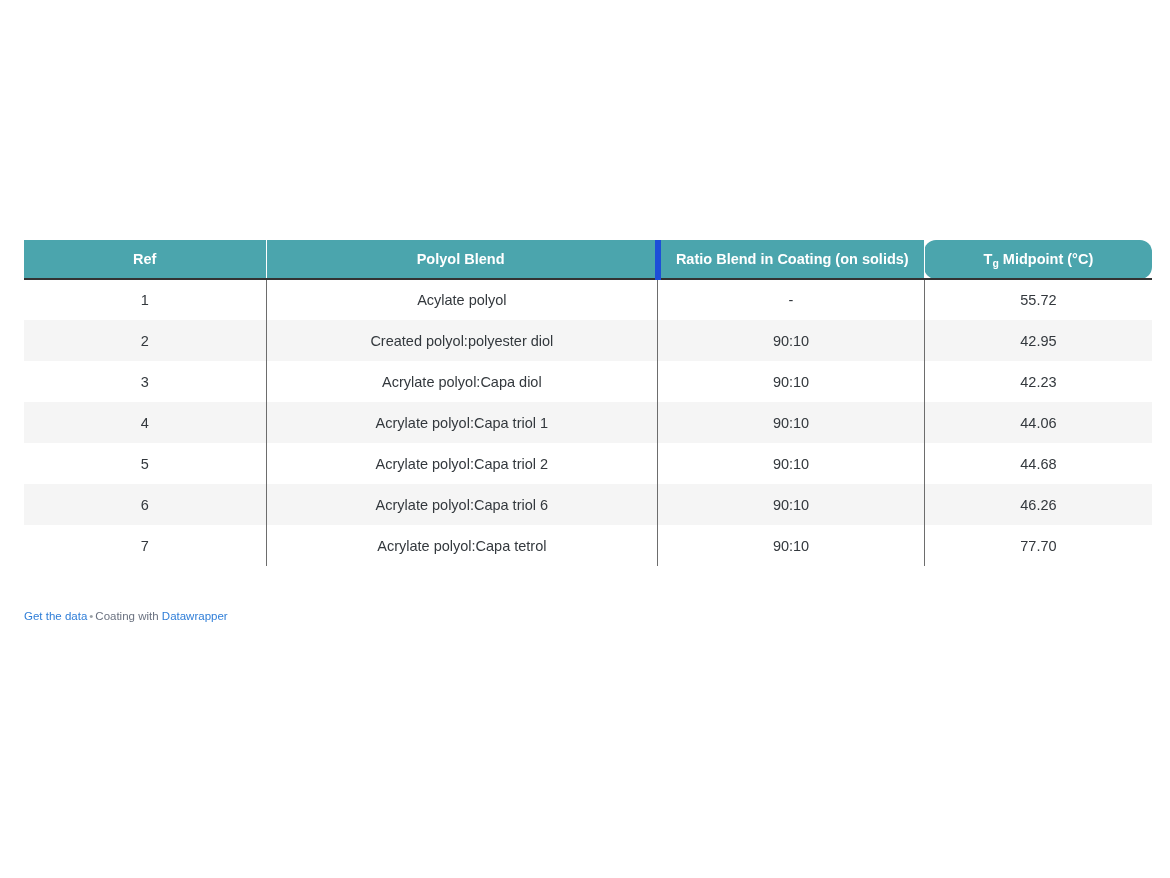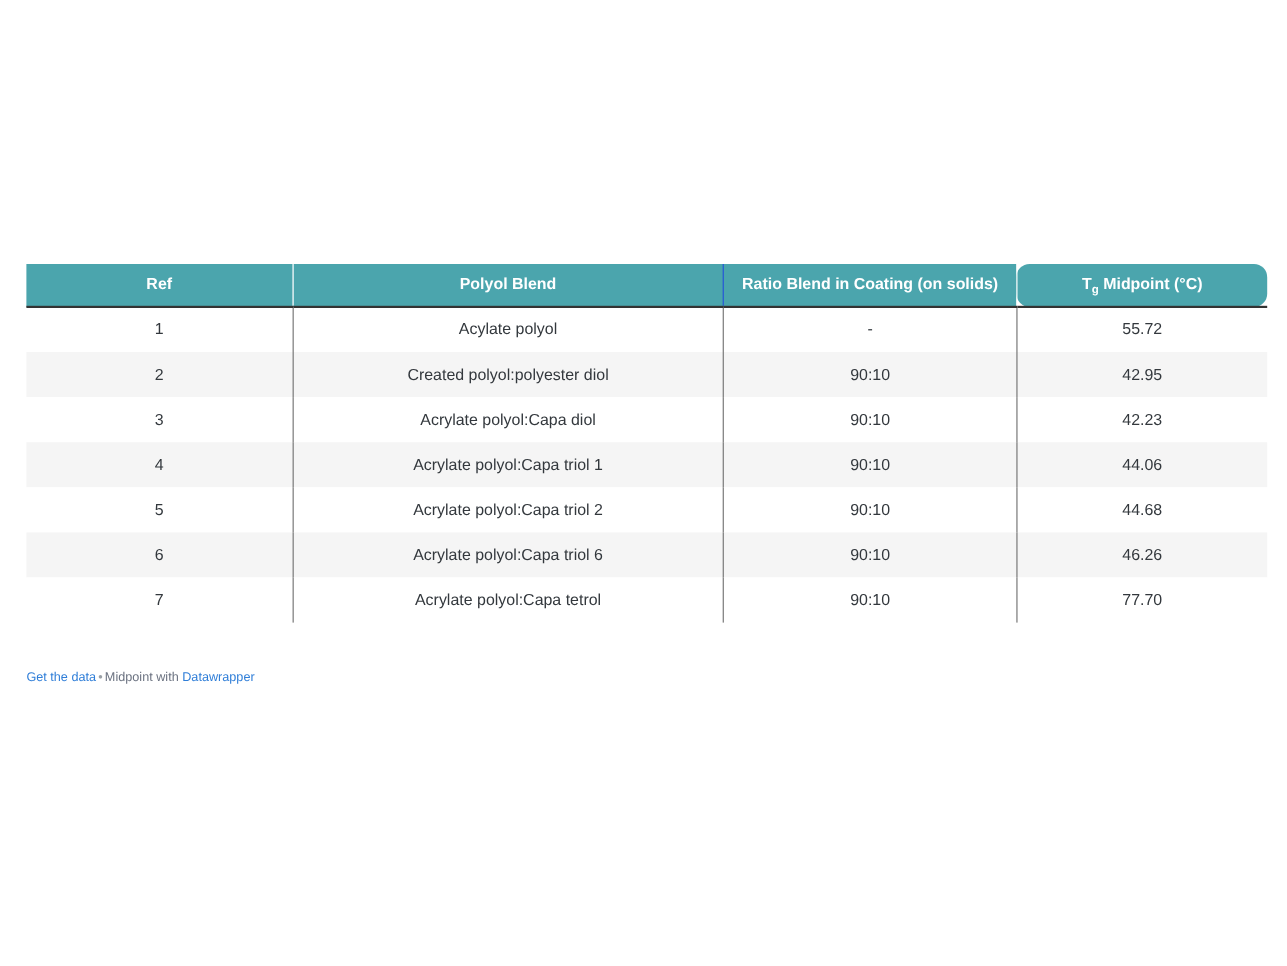--- a/index.html
+++ b/index.html
@@ -41,21 +41,21 @@
     text-align: center;
     vertical-align: middle;
     padding: 10px 8px;
     height: 38px;
     line-height: 1.25;
     border-bottom: 2px solid #333333;
     box-sizing: border-box;
   }
   table.data-table thead th.col-ref { width: 236px; }
   table.data-table thead th.col-blend { width: 382px; border-left: 1px solid #ffffff; }
-  table.data-table thead th.col-ratio { width: 260px; border-left: 1px solid #1d4ed8; }
+  table.data-table thead th.col-ratio { width: 260px; border-left: 6px solid #1d4ed8; }
   table.data-table thead th.col-tg { width: 222px; border-left: 1px solid #ffffff; border-radius: 12px; }
 
   table.data-table tbody td {
     font-size: 14.5px;
     color: #33383d;
     text-align: center;
     vertical-align: middle;
     height: 41px;
     padding: 0 8px;
     box-sizing: border-box;
@@ -152,16 +152,16 @@
           <td class="col-ref">7</td>
           <td class="col-blend">Acrylate polyol:Capa tetrol</td>
           <td class="col-ratio">90:10</td>
           <td class="col-tg">77.70</td>
         </tr>
       </tbody>
     </table>
   </div>
 
   <div class="footer">
-    <a>Get the data</a><span class="sep">•</span><span>Midpoint with</span> <a>Datawrapper</a>
+    <a>Get the data</a><span class="sep">•</span><span>Coating with</span> <a>Datawrapper</a>
   </div>
 
 </div>
 
 </body></html>

